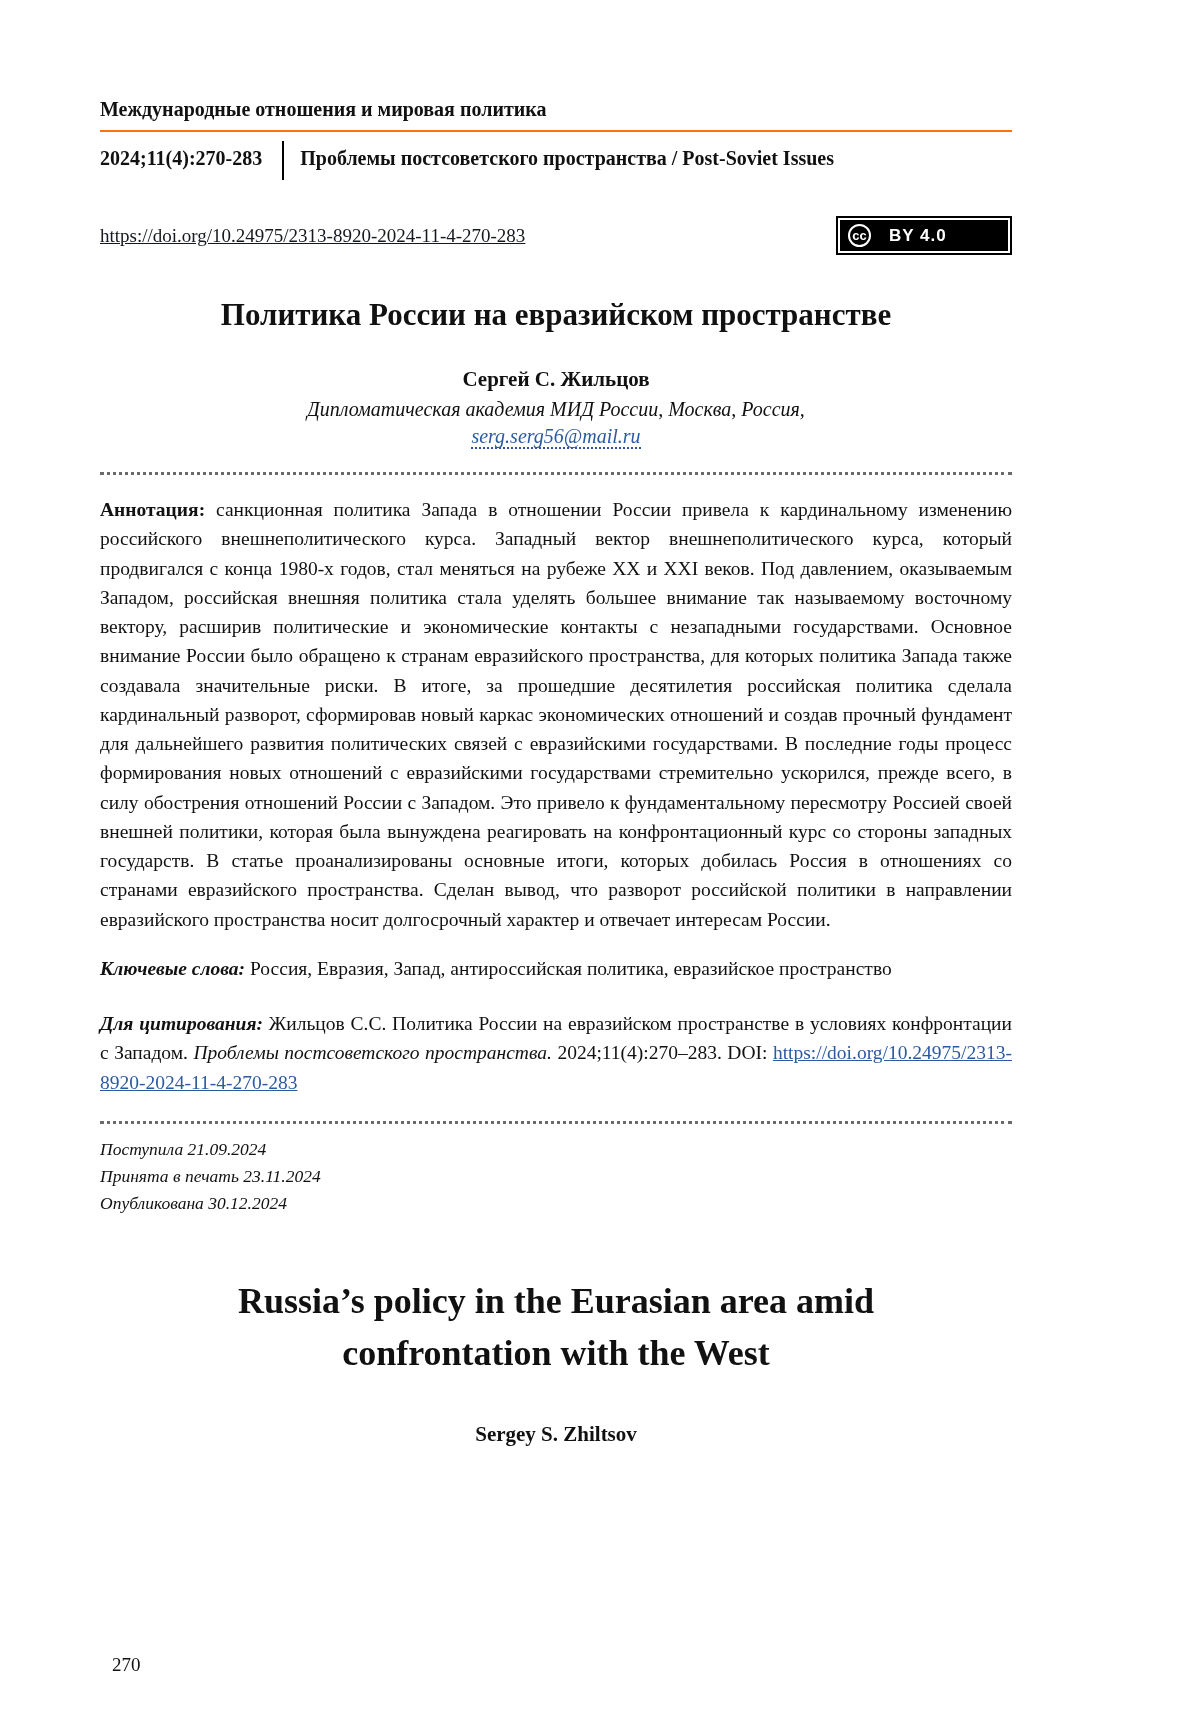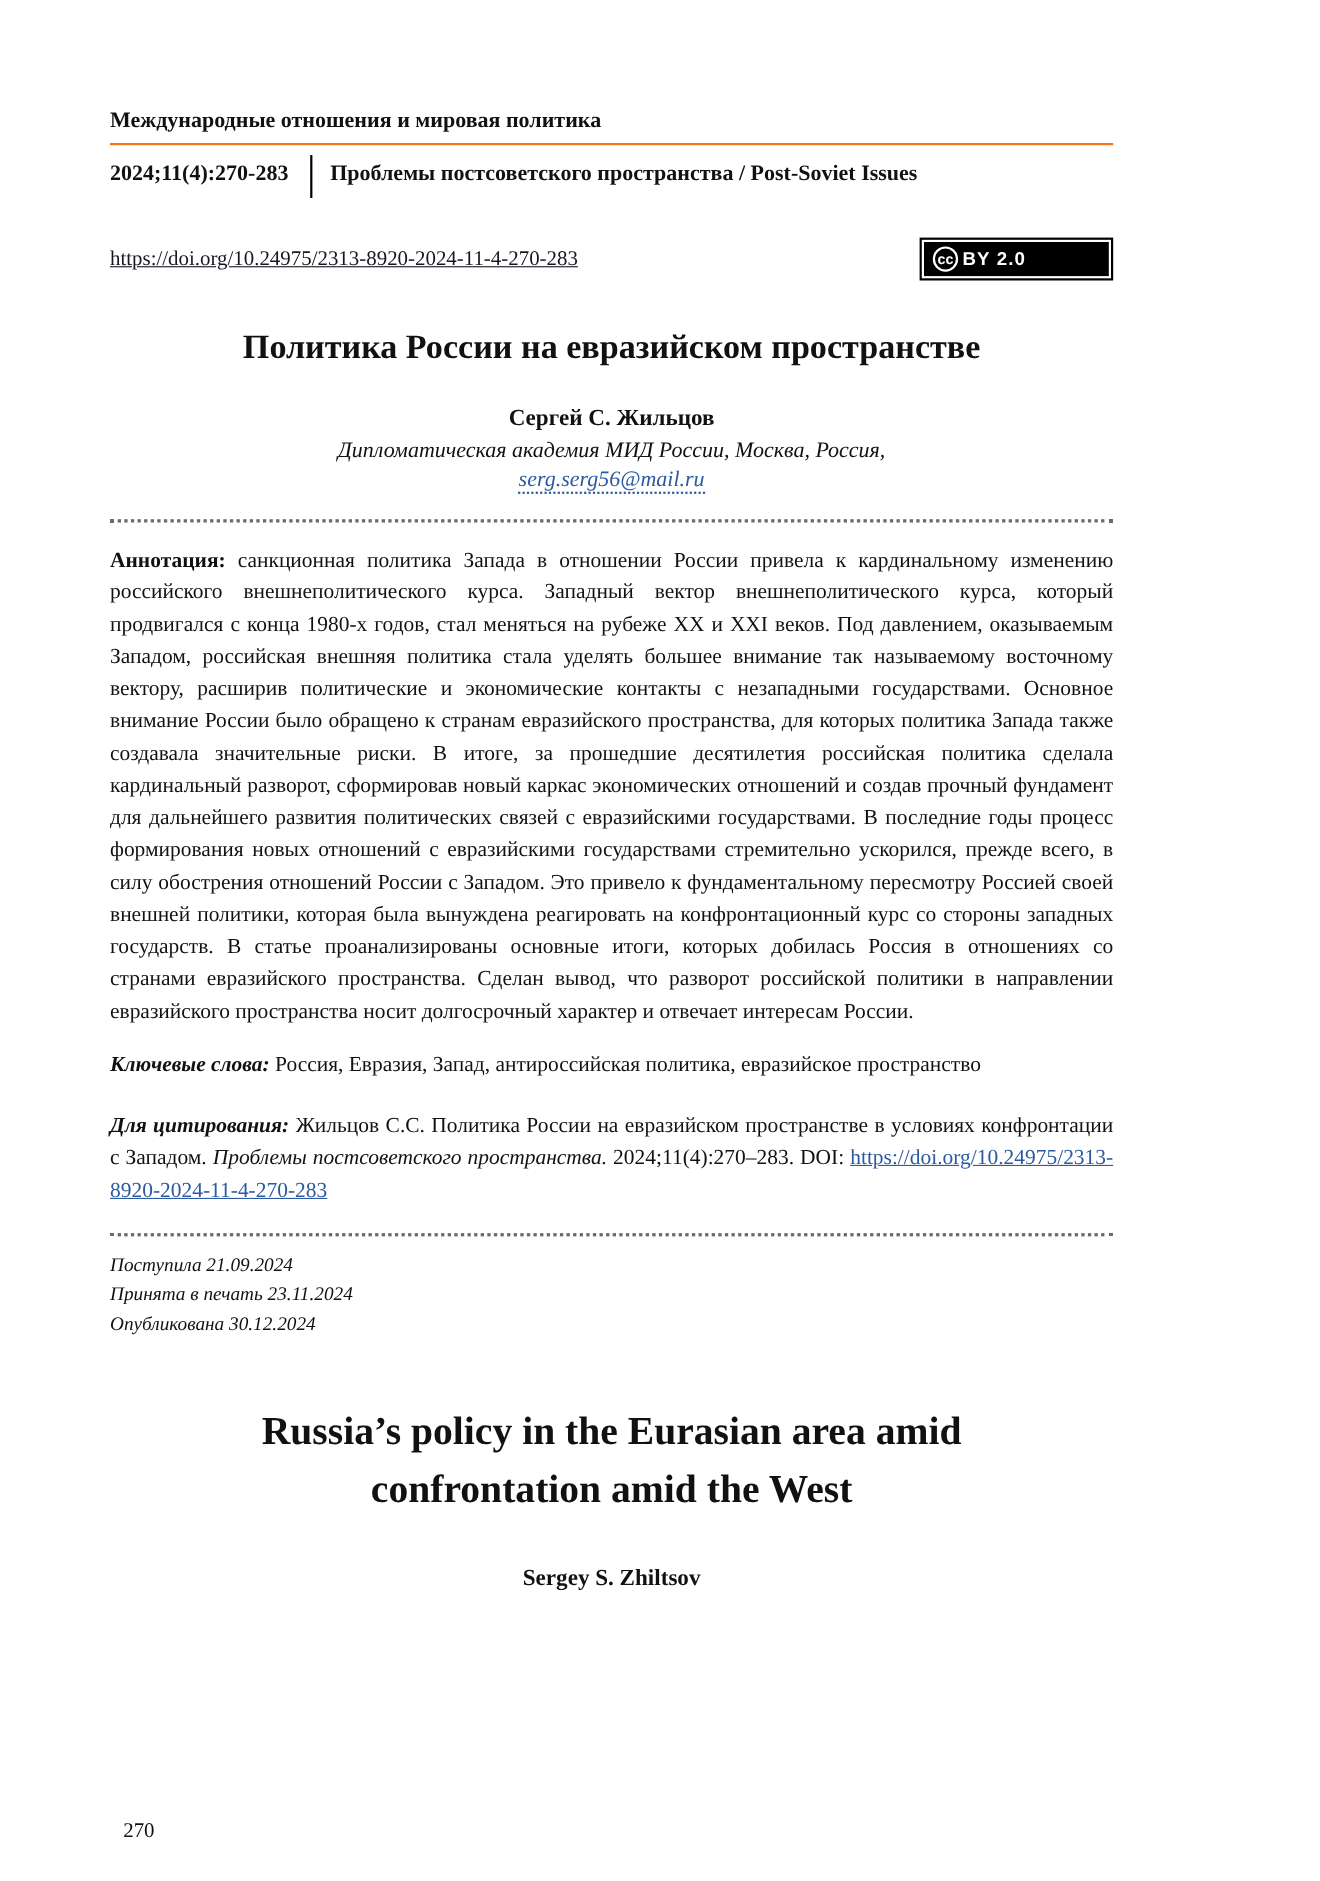--- a/index.html
+++ b/index.html
@@ -62,21 +62,21 @@
   
   .cc-badge {
     border: 2px solid #000;
     padding: 2px;
     display: inline-block;
   }
   .cc-badge-inner {
     background: #000;
     display: flex;
     align-items: center;
-    gap: 4px;
+    gap: 18px;
     padding: 4px 14px 4px 8px;
     min-width: 168px;
   }
   .cc-circle {
     width: 23px;
     height: 23px;
     border: 2px solid #fff;
     border-radius: 50%;
     color: #fff;
     font-family: "Liberation Sans", sans-serif;
@@ -189,21 +189,21 @@
       <span class="meta-volume">2024;11(4):270-283</span>
       <span class="meta-divider"></span>
       <span class="meta-journal">Проблемы постсоветского пространства / Post-Soviet Issues</span>
     </div>
 
     <div class="doi-row">
       <a class="doi-link" href="#">https://doi.org/10.24975/2313-8920-2024-11-4-270-283</a>
       <div class="cc-badge">
         <div class="cc-badge-inner">
           <span class="cc-circle">cc</span>
-          <span class="cc-label">BY 2.0</span>
+          <span class="cc-label">BY 4.0</span>
         </div>
       </div>
     </div>
 
     <h1 class="title-ru">
       <span style="display:block">Политика России на евразийском пространстве</span>
     </h1>
 
     <div class="author-ru">Сергей С. Жильцов</div>
 
@@ -230,21 +230,21 @@
     <hr class="dotted-divider">
 
     <div class="dates">
       <div>Поступила 21.09.2024</div>
       <div>Принята в печать 23.11.2024</div>
       <div>Опубликована 30.12.2024</div>
     </div>
 
     <h2 class="title-en">
       <span style="display:block">Russia’s policy in the Eurasian area amid</span>
-      <span style="display:block">confrontation amid the West</span>
+      <span style="display:block">confrontation with the West</span>
     </h2>
 
     <div class="author-en">Sergey S. Zhiltsov</div>
 
   </div>
 
   <div class="page-number">270</div>
 </div>
 
 </body></html>

